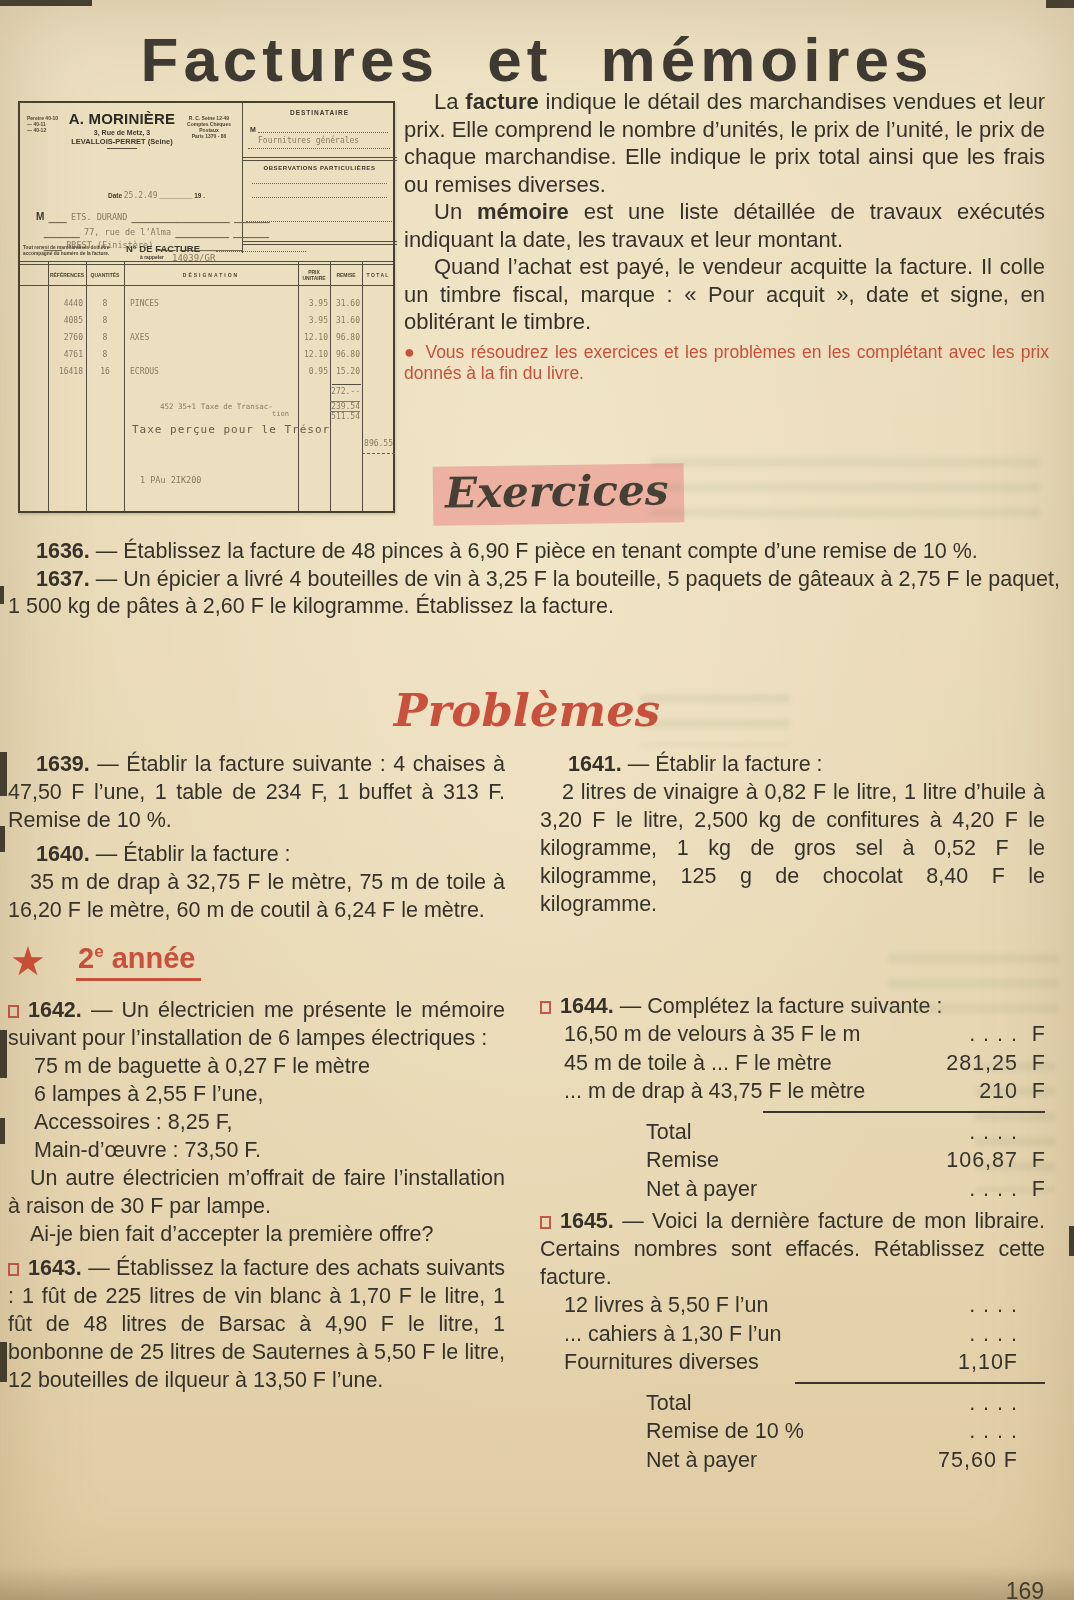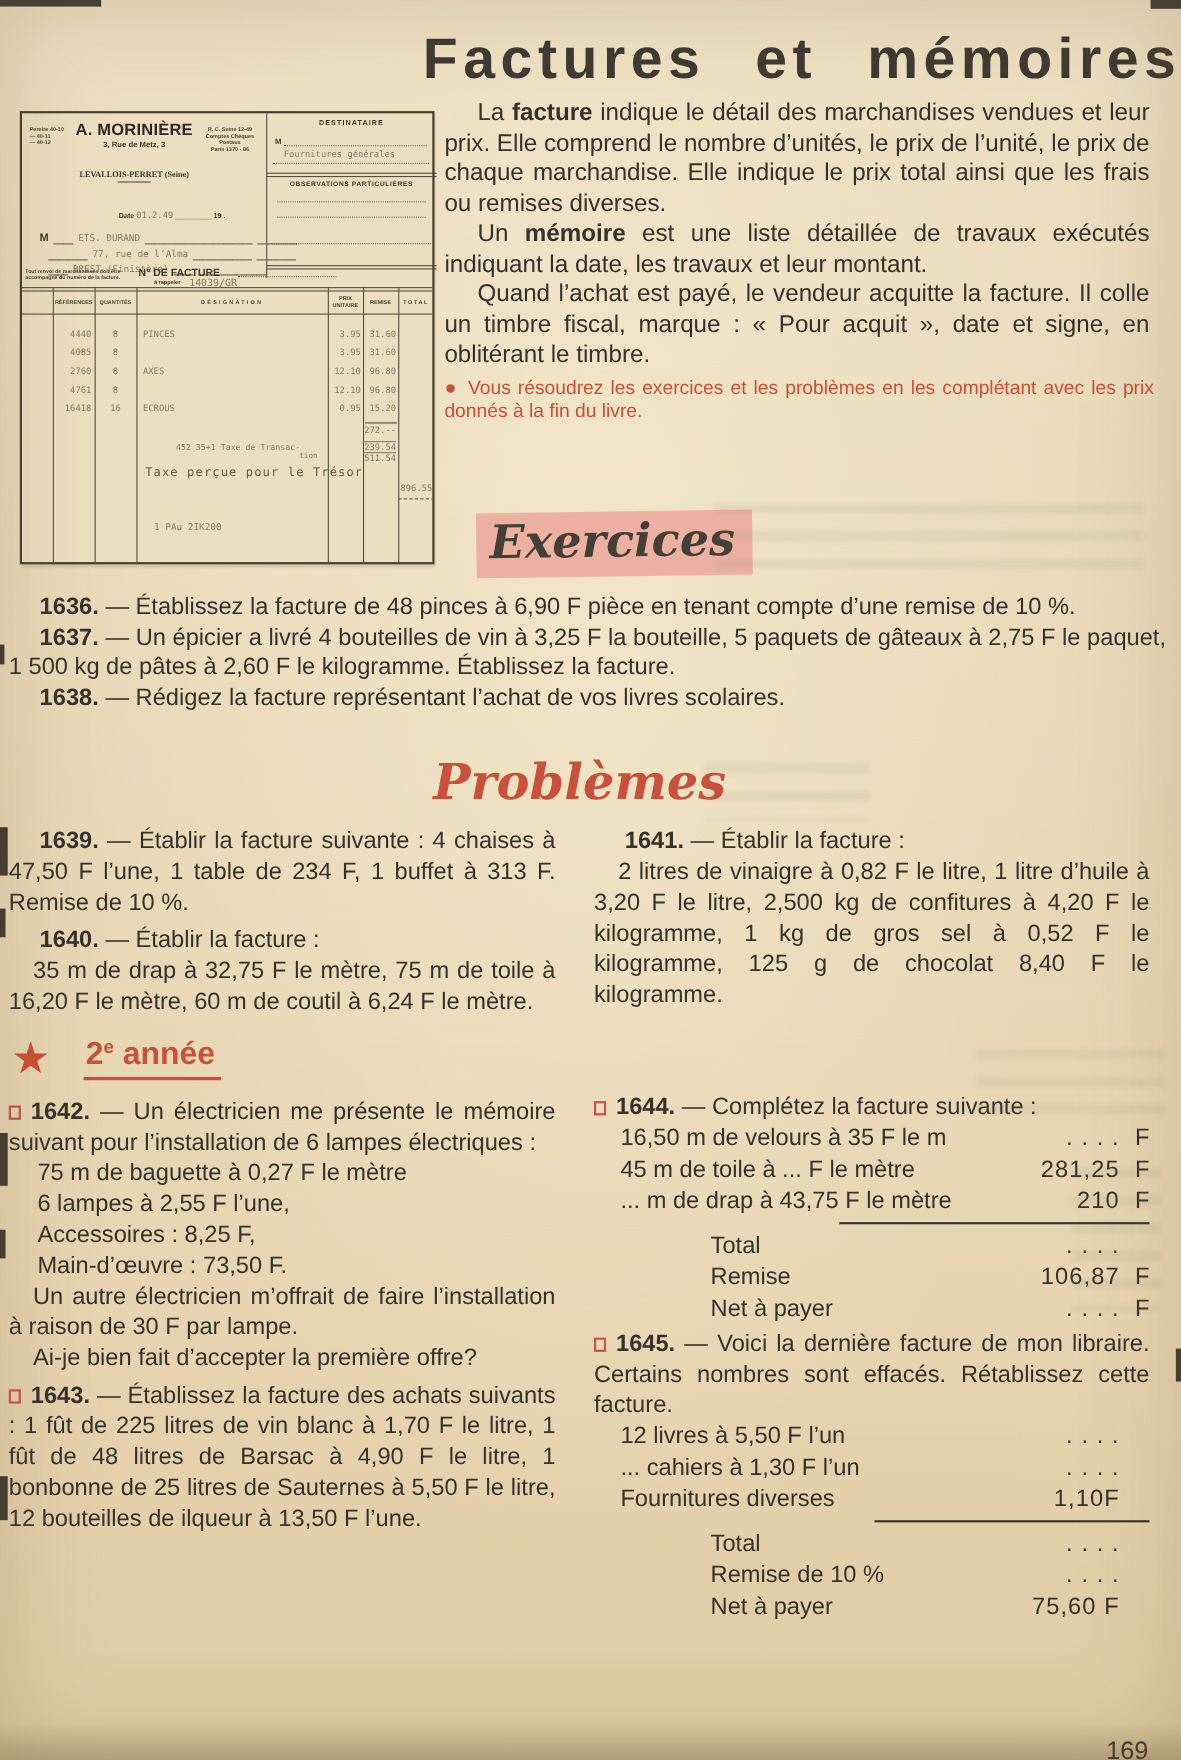--- a/index.html
+++ b/index.html
@@ -8,22 +8,22 @@
     position:relative; width:1074px; height:1600px; overflow:hidden;
     font-family:"Liberation Sans", sans-serif; color:#38332a;
     background:
       radial-gradient(ellipse at 50% 35%, rgba(255,248,225,0.35), rgba(0,0,0,0) 60%),
       linear-gradient(to bottom, #ecdfc0 0%, #e9dab8 40%, #e6d5b0 75%, #dfcba2 100%);
   }
   .page::after{ content:""; position:absolute; inset:0; pointer-events:none;
     box-shadow: inset 0 0 90px rgba(120,95,50,0.25); }
 
   
-  .title { position:absolute; top:24px; left:0; right:0; text-align:right;
-    font-size:52px; font-weight:600; color:#3e3a33; letter-spacing:5px; word-spacing:26px; }
+  .title { position:absolute; top:24px; left:0; right:0; text-align:center;
+    font-size:62px; font-weight:600; color:#3e3a33; letter-spacing:5px; word-spacing:26px; }
 
   
   .inv { position:absolute; left:18px; top:101px; width:377px; height:412px;
     border:2px solid #46402f; background:#ecdfbf; box-shadow:1px 2px 2px rgba(80,60,30,0.18); }
   .inv .abs { position:absolute; }
   .inv .lbl { font-weight:bold; color:#3d382c; }
   .inv .tt  { font-family:"DejaVu Sans Mono", monospace; color:#867a64; }
   .inv .vline { position:absolute; background:#554e3e; width:1px; }
   .inv .hline { position:absolute; background:#554e3e; height:1px; }
   .inv .dot  { position:absolute; border-bottom:1px dotted #6f6550; }
@@ -103,21 +103,21 @@
     <div class="vline" style="left:222px; top:0; height:150px;"></div>
 
     <div class="abs tinyhdr" style="left:7px; top:12px;">
       <div>Pereire 40-10</div>
       <div>—  40-11</div>
       <div>—  40-12</div>
     </div>
     <div class="abs" style="left:44px; top:7px; width:116px; text-align:center;">
       <div class="lbl" style="font-size:15px; letter-spacing:.2px; color:#2e2a22;">A. MORINIÈRE</div>
       <div class="lbl" style="font-size:7px; margin-top:2px;">3, Rue de Metz, 3</div>
-      <div class="lbl" style="font-size:7.5px; margin-top:18px;font-family:Liberation Serif, serif;">LEVALLOIS-PERRET (Seine)</div>
+      <div class="lbl" style="font-size:7.5px; margin-top:1px;">LEVALLOIS-PERRET (Seine)</div>
       <div style="border-bottom:1px solid #554e3e; width:30px; margin:2px auto 0;"></div>
     </div>
     <div class="abs tinyhdr" style="left:160px; top:12px; width:58px; text-align:center;">
       <div>R. C. Seine 12-49</div>
       <div>Comptes Chèques</div>
       <div>Postaux</div>
       <div>Paris 1370 - 86</div>
     </div>
 
     <div class="abs lbl" style="left:222px; top:6px; width:155px; text-align:center; font-size:6.5px; letter-spacing:1px;">DESTINATAIRE</div>
@@ -127,21 +127,21 @@
     <div class="dot" style="left:228px; top:45px; width:142px;"></div>
     <div class="dbl" style="left:222px; top:54px; width:155px;"></div>
     <div class="abs lbl" style="left:222px; top:62px; width:155px; text-align:center; font-size:6px; letter-spacing:.6px;">OBSERVATIONS  PARTICULIÈRES</div>
     <div class="dot" style="left:232px; top:80px; width:135px;"></div>
     <div class="dot" style="left:232px; top:94px; width:135px;"></div>
     <div class="dot" style="left:226px; top:118px; width:146px;"></div>
     <div class="dbl" style="left:222px; top:138px; width:155px;"></div>
 
     <div class="abs" style="left:88px; top:88px; font-size:6px;">
       <span class="lbl" style="font-size:6.5px;">Date</span>
-      <span class="tt" style="font-size:8px;">01.2.49</span>
+      <span class="tt" style="font-size:8px;">25.2.49</span>
       <span style="color:#6f6550;">__________</span>
       <span class="lbl" style="font-size:6.5px;">19   .</span>
     </div>
     <div class="abs" style="left:16px; top:103px;">
       <span class="lbl" style="font-size:10px;">M</span>
       <span style="color:#6f6550;">__</span>
       <span class="tt" style="font-size:8.5px;">ETS. DURAND</span>
       <span style="color:#6f6550;">___________  ____</span>
     </div>
     <div class="abs" style="left:24px; top:118px;">
@@ -234,21 +234,20 @@
 
   <div class="rednotes">
     <p><span class="bullet">●</span><span>Vous résoudrez les exercices et les problèmes en les complétant avec les prix donnés à la fin du livre.</span></p>
   </div>
 
   <div class="h-ex">Exercices</div>
 
   <div class="ex-block">
     <p><span class="num">1636.</span> <span>— Établissez la facture de 48 pinces à 6,90 F pièce en tenant compte d’une remise de 10 %.</span></p>
     <p><span class="num">1637.</span> <span>— Un épicier a livré 4 bouteilles de vin à 3,25 F la bouteille, 5 paquets de gâteaux à 2,75 F le paquet, 1 500 kg de pâtes à 2,60 F le kilogramme. Établissez la facture.</span></p>
-    <p><span class="num">1638.</span> <span>— Rédigez la facture représentant l’achat de vos livres scolaires.</span></p>
   </div>
 
   <div class="h-pb">Problèmes</div>
 
   <div class="col col-l">
     <p class="ind"><span class="num">1639.</span> <span>— Établir la facture suivante : 4 chaises à 47,50 F l’une, 1 table de 234 F, 1 buffet à 313 F. Remise de 10 %.</span></p>
     <p class="ind gap"><span class="num">1640.</span> <span>— Établir la facture :</span></p>
     <p class="ind2">35 m de drap à 32,75 F le mètre, 75 m de toile à 16,20 F le mètre, 60 m de coutil à 6,24 F le mètre.</p>
 
     <div class="year">

